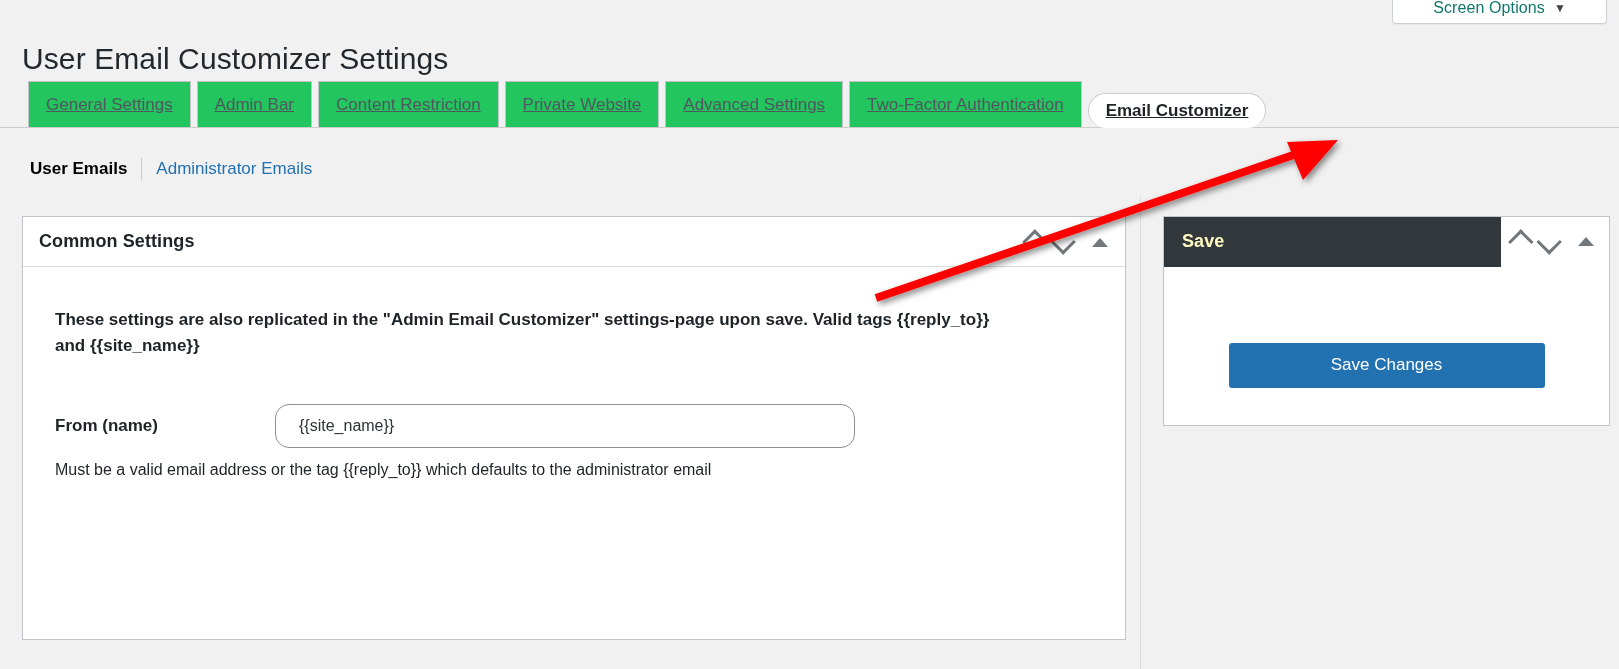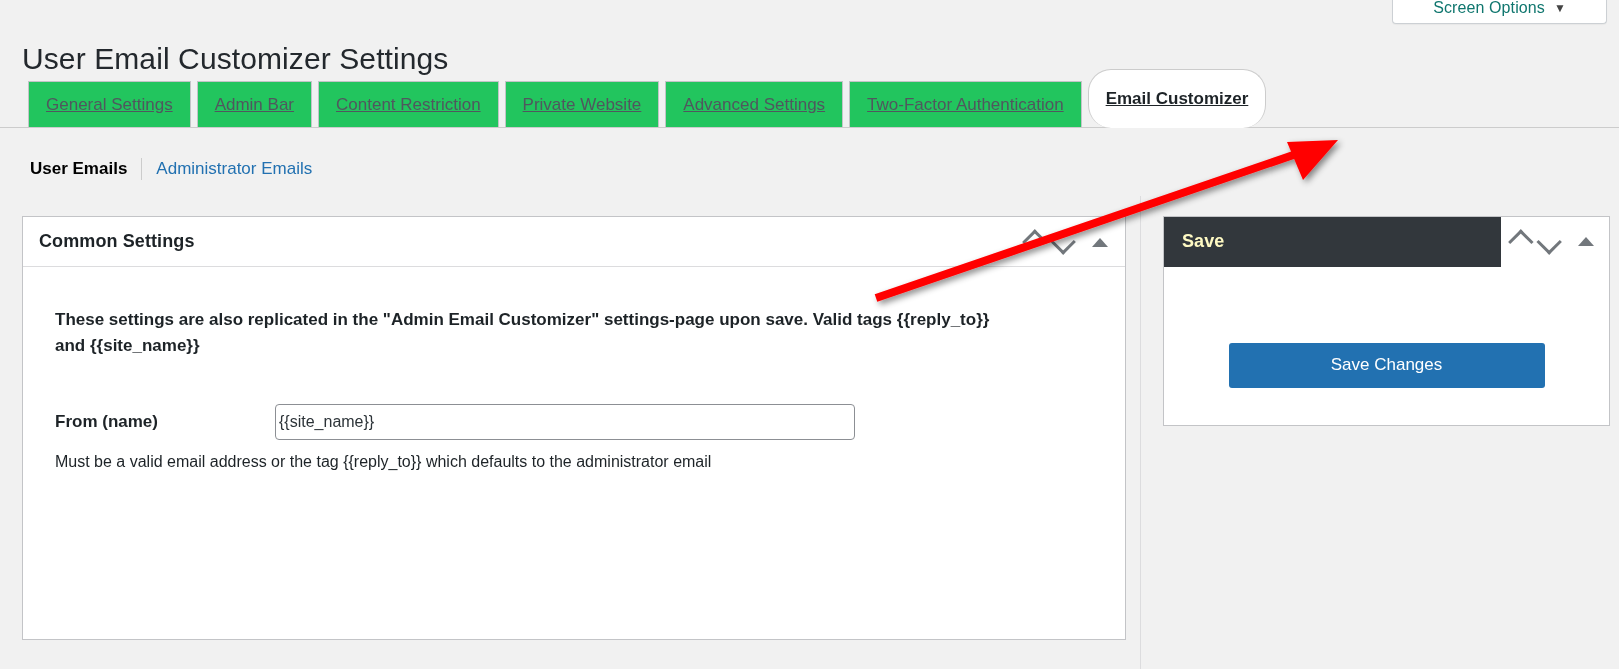--- a/index.html
+++ b/index.html
@@ -84,21 +84,21 @@
     box-sizing: border-box;
     font-size: 17px;
     color: #50575e;
     white-space: nowrap;
     cursor: pointer;
   }
   .nav-tab.active {
     background: #fff;
     color: #1d2327;
     font-weight: 700;
-    height: 59px;
+    height: 35px;
     margin-bottom: -1px;
     border-color: #ccc;
     border-radius: 23px;
   }
 
   
   #subnav {
     position: absolute;
     left: 30px;
     top: 158px;
@@ -211,25 +211,25 @@
     font-size: 17px;
     font-weight: 700;
     color: #1d2327;
     white-space: nowrap;
     margin-right: 14px;
   }
   #label-from-name { width: 206px; }
   #label-reply-to  { width: 206px; }
   .text-input {
     width: 580px;
-    height: 36px;
+    height: 44px;
     box-sizing: border-box;
     border: 1px solid #8c8f94;
-    border-radius: 4px;
-    padding: 0 3px;
+    border-radius: 14px;
+    padding: 0 23px;
     font-family: "Liberation Sans", sans-serif;
     font-size: 16px;
     color: #2c3338;
     background: #fff;
     outline: none;
   }
   .field-hint {
     margin: 10px 0 0 16px;
     font-size: 16px;
     color: #1d2327;

